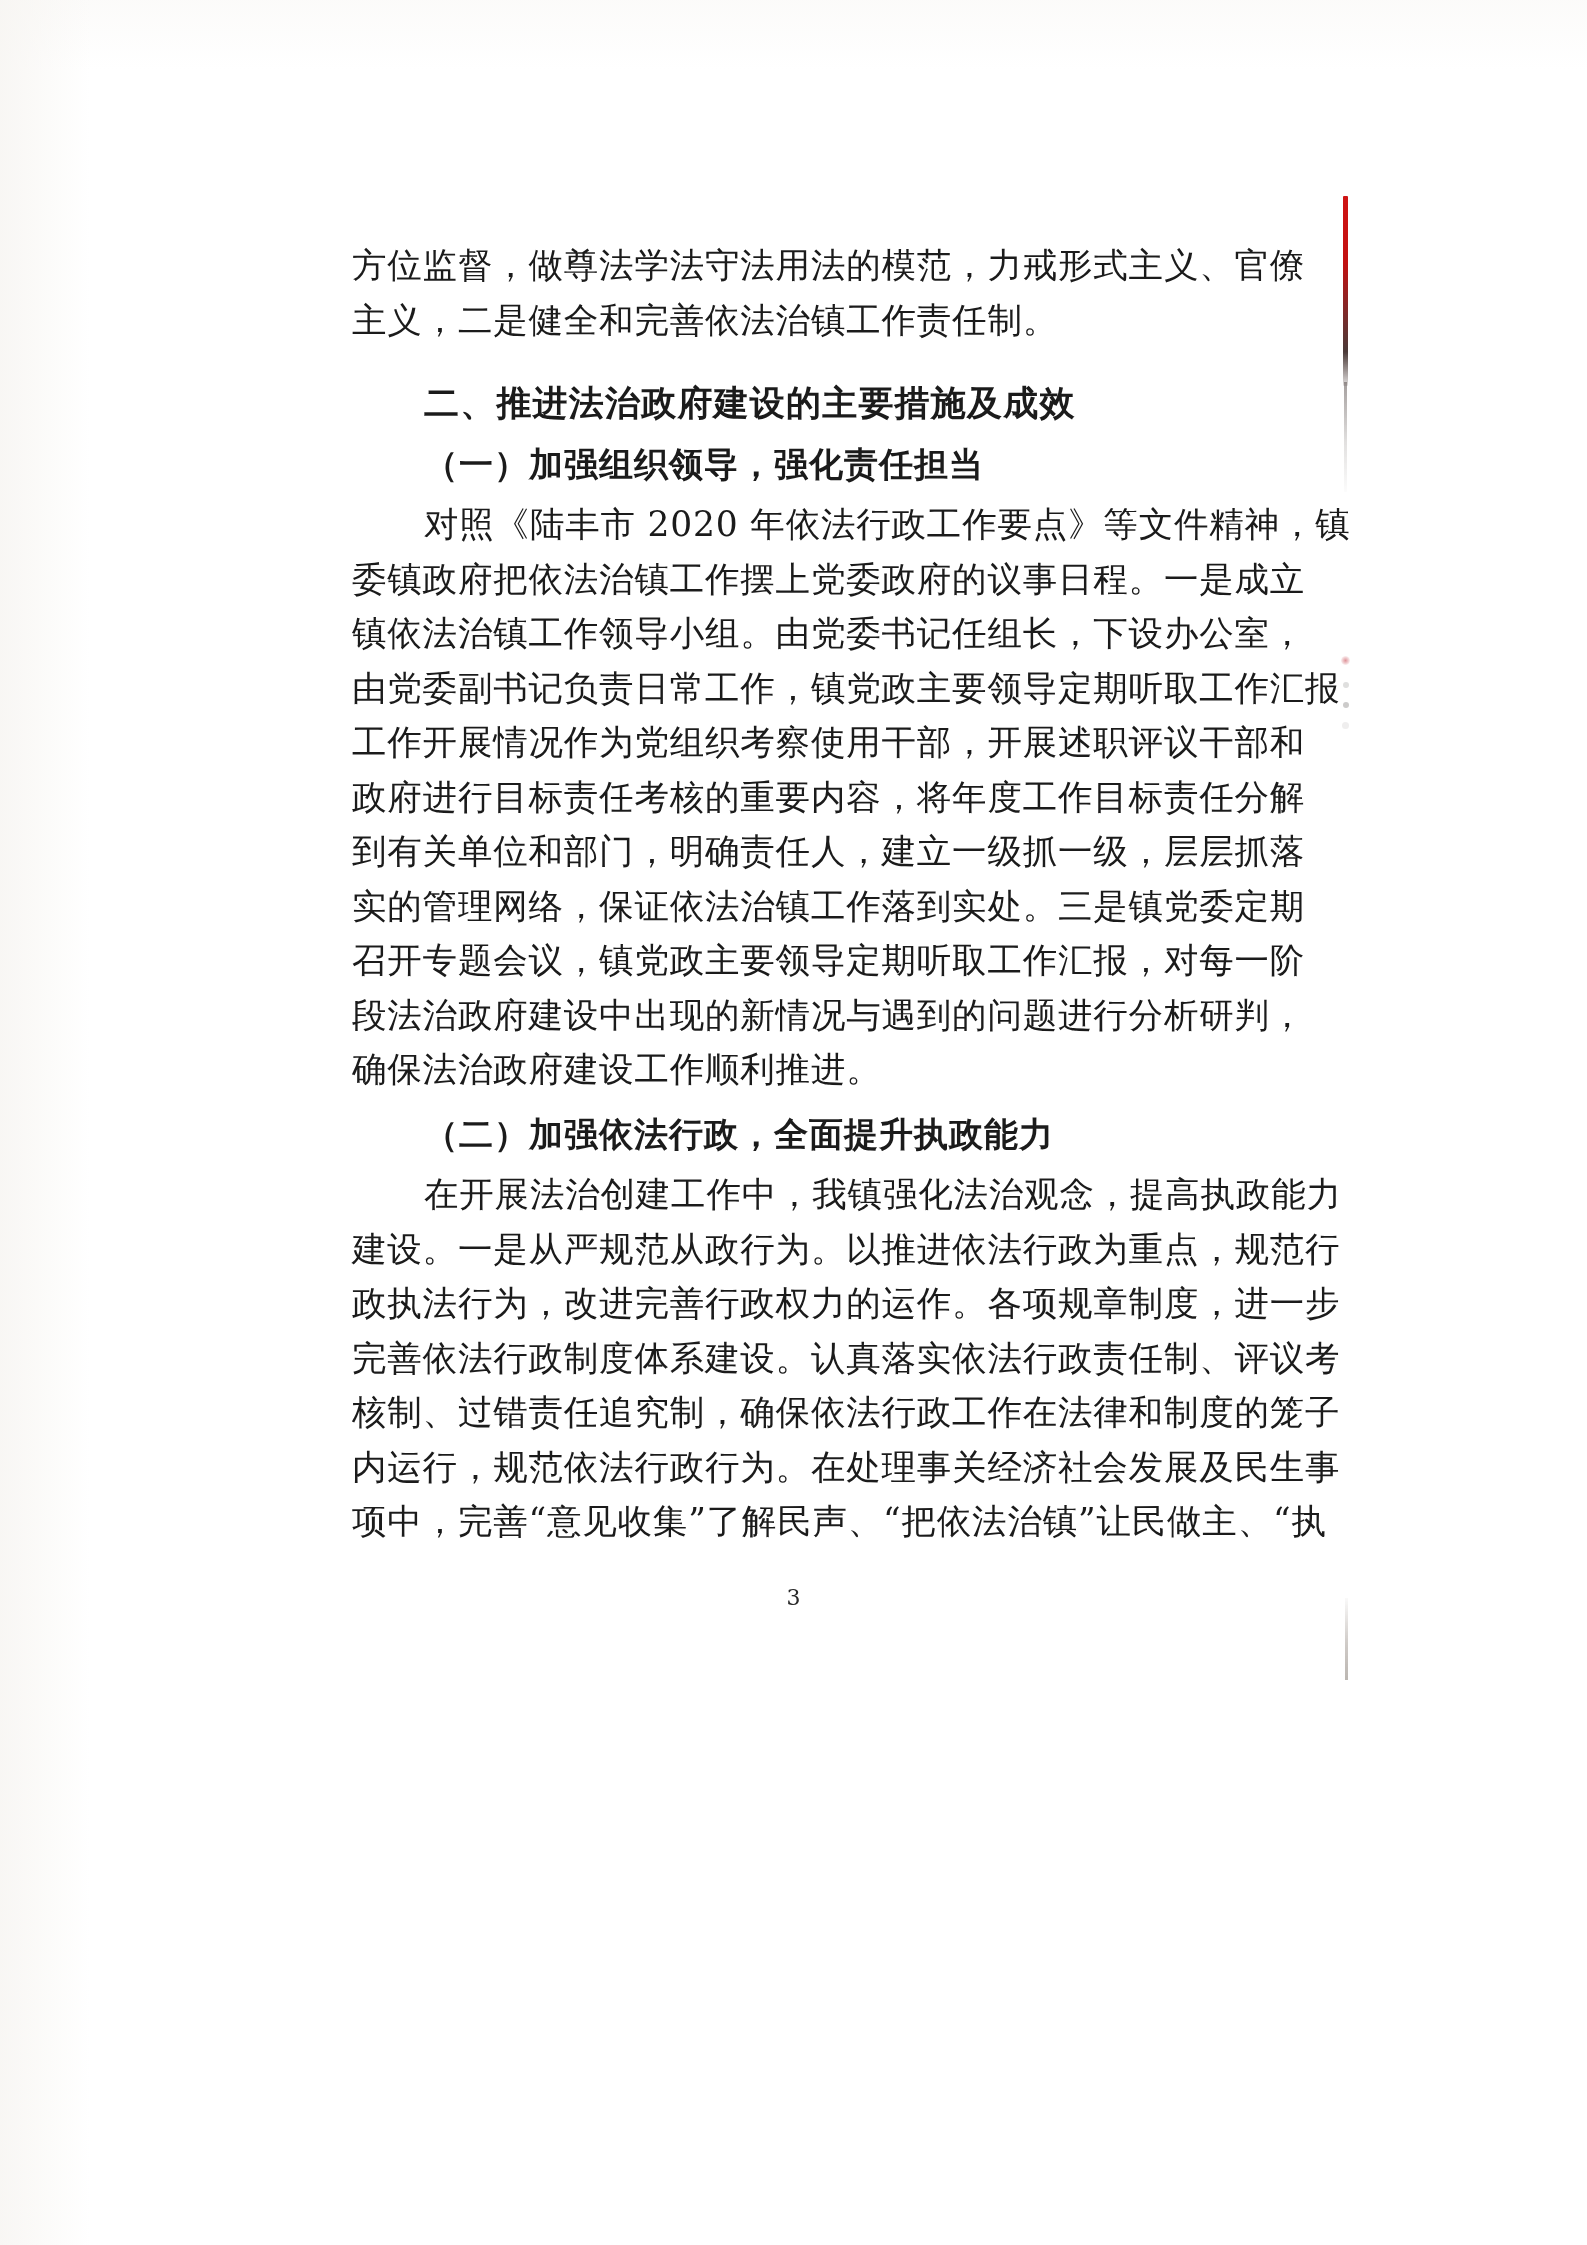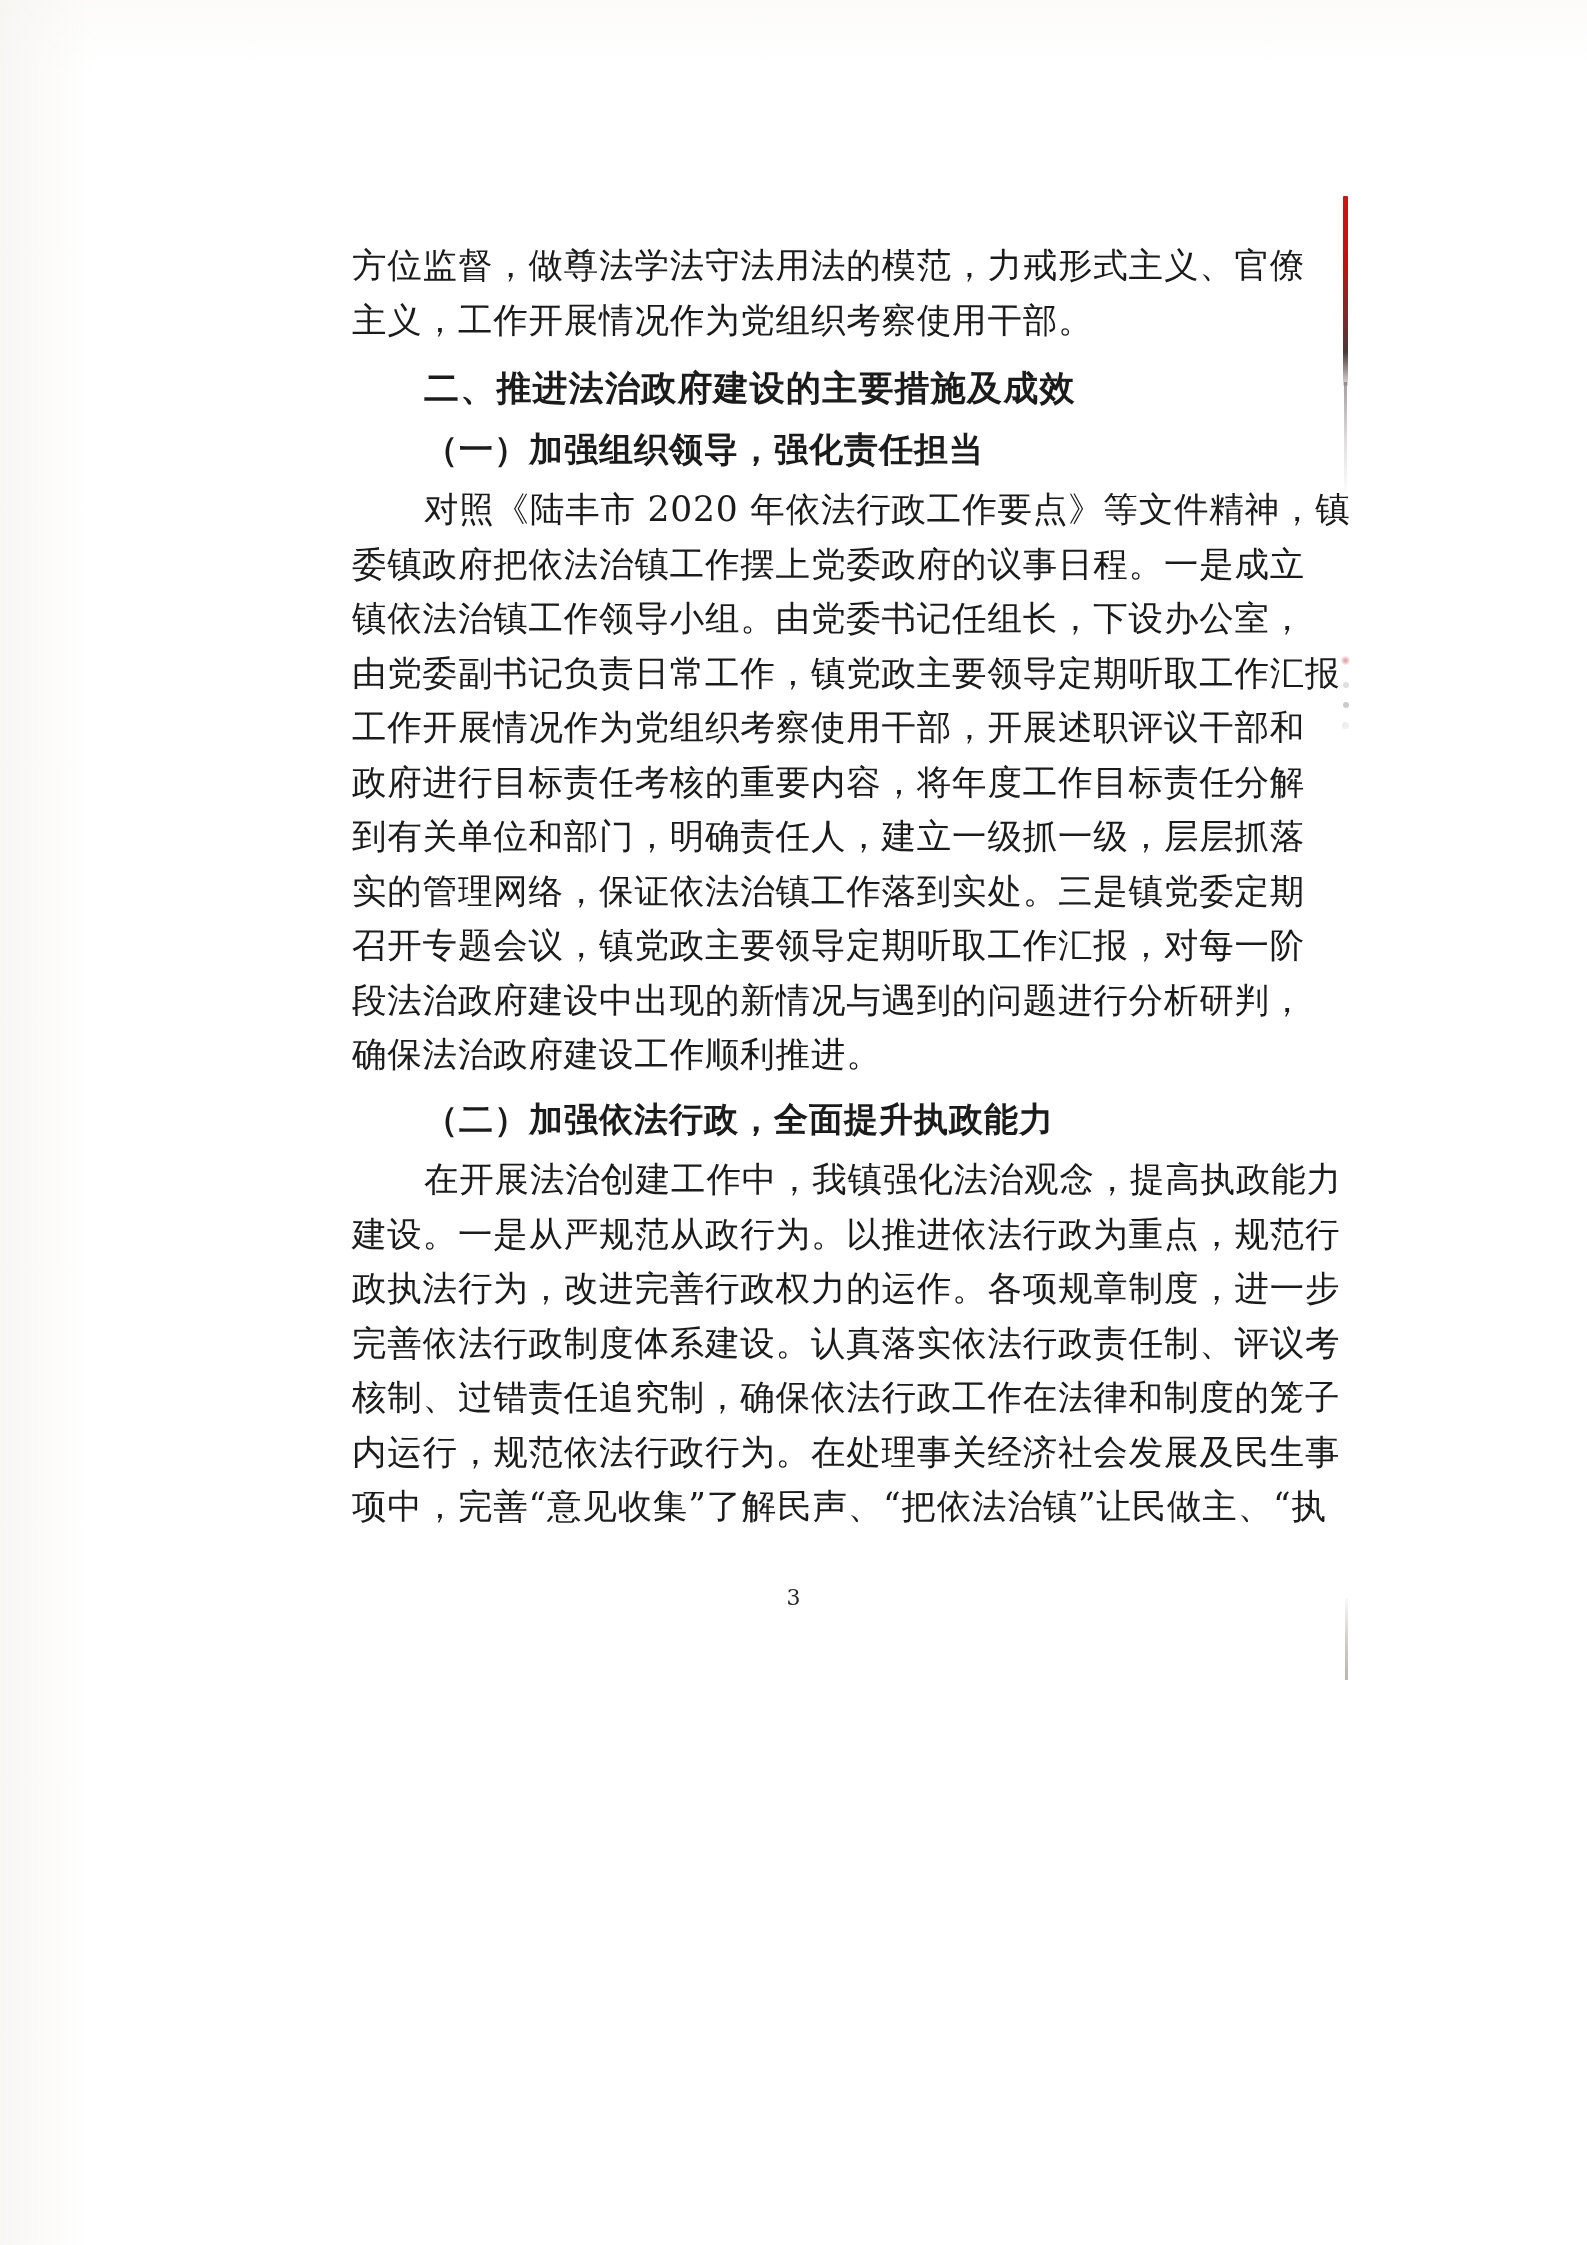--- a/index.html
+++ b/index.html
@@ -68,20 +68,21 @@
   .line.indent2 {
     text-indent: 72px;
   }
 
   
   .line.heading {
     font-weight: 700;
     font-size: 35px;
     letter-spacing: 1.2px;
     text-indent: 72px;
+    margin-top: 15px;
   }
 
   
   .line.subheading {
     font-weight: 700;
     font-size: 34px;
     letter-spacing: 1px;
     text-indent: 72px;
   }
 
@@ -190,21 +191,21 @@
 
 <div class="page">
 
   <div class="paper-tone"></div>
 
   <div class="content">
 
     <div class="textblock">
 
       <span class="line body">方位监督，做尊法学法守法用法的模范，力戒形式主义、官僚</span>
-      <span class="line body">主义，工作开展情况作为党组织考察使用干部。</span>
+      <span class="line body">主义，二是健全和完善依法治镇工作责任制。</span>
 
       <div class="gap-heading"></div>
       <span class="line heading">二、推进法治政府建设的主要措施及成效</span>
 
       <div class="gap-sub"></div>
       <span class="line subheading">（一）加强组织领导，强化责任担当</span>
 
       <div class="gap-sub"></div>
       <span class="line indent2">对照《陆丰市 2020 年依法行政工作要点》等文件精神，镇</span>
       <span class="line body">委镇政府把依法治镇工作摆上党委政府的议事日程。一是成立</span>

